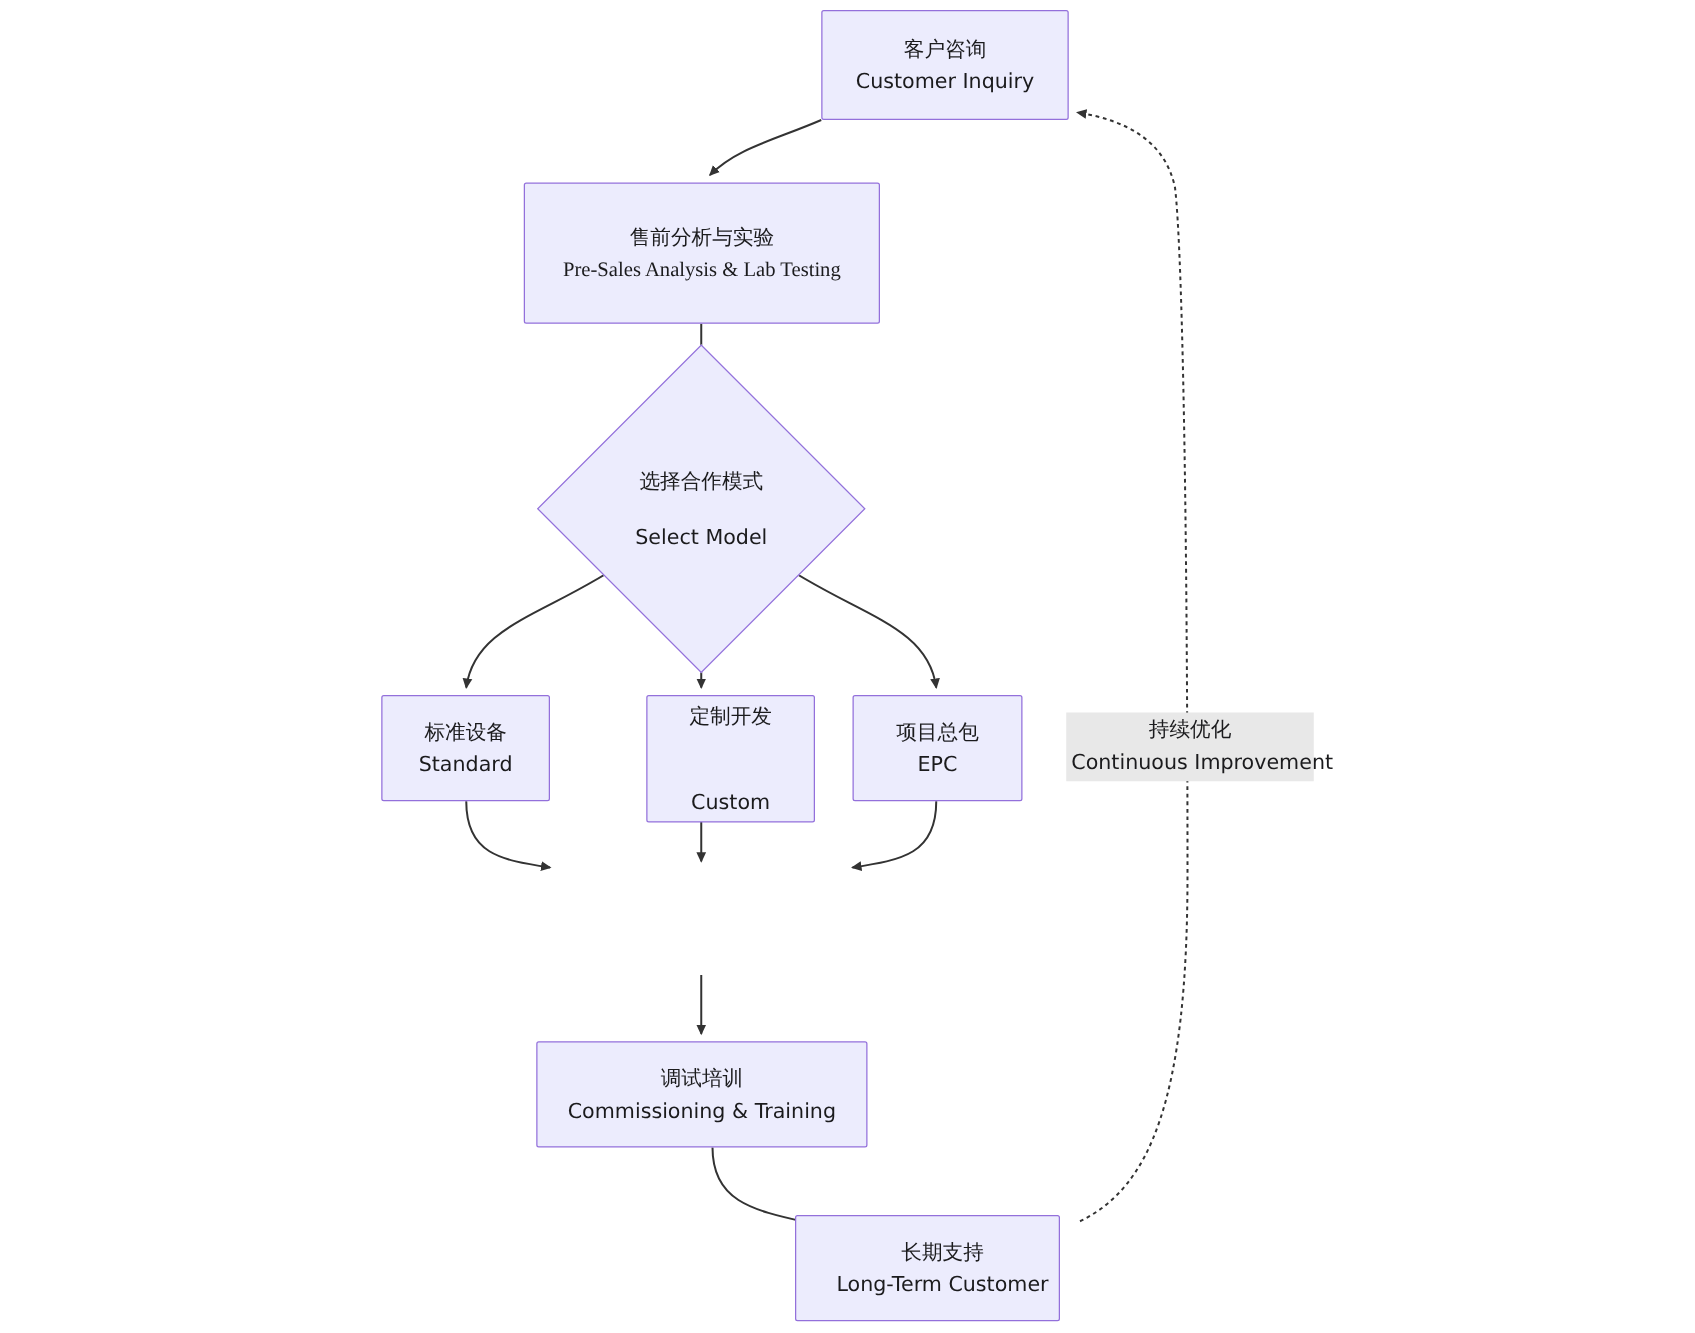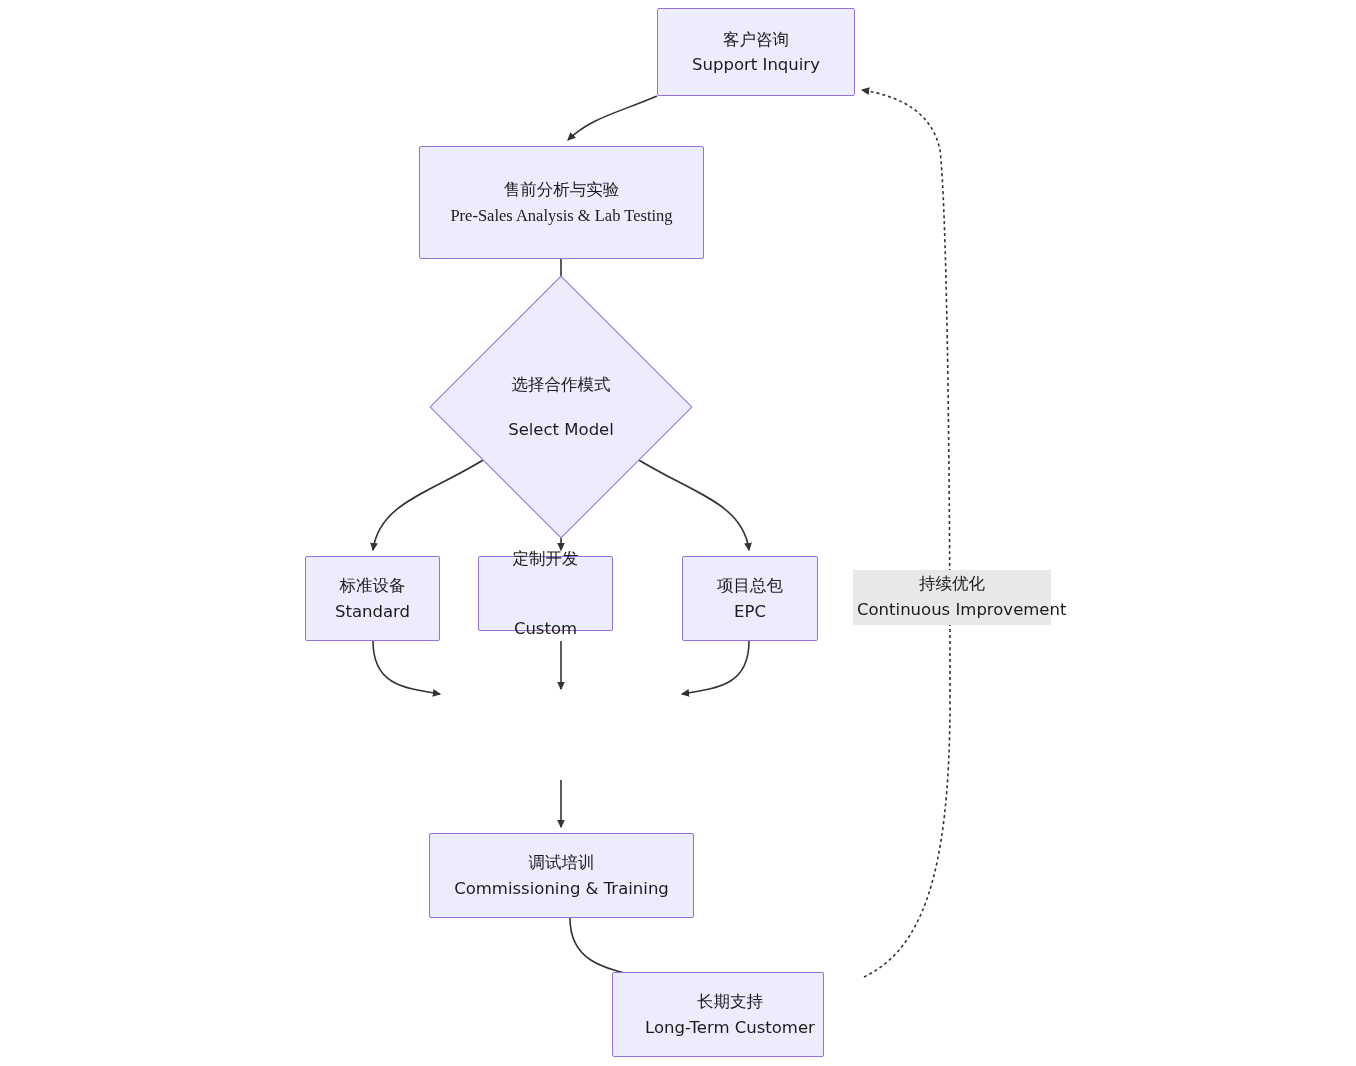--- a/index.html
+++ b/index.html
@@ -130,58 +130,58 @@
 
     <path d="M 561,780 L 561,827" fill="none" stroke="#333333" stroke-width="1.6" marker-end="url(#ah)"></path>
 
     <path d="M 570,918 C 570,960 600,968 646,978" fill="none" stroke="#333333" stroke-width="1.6" marker-end="url(#ah)"></path>
 
     <path d="M 864,977 C 920,950 950,880 950,700 C 950,420 946,200 940,150 C 932,112 900,96 862,90" fill="none" stroke="#333333" stroke-width="1.6" stroke-dasharray="3,3" marker-end="url(#ahd)"></path>
   </svg>
 
   <div class="node" style="left:657px; top:8px; width:198px; height:88px;">
     <span class="zh">客户咨询</span>
-    <span class="en">Support Inquiry</span>
+    <span class="en">Customer Inquiry</span>
   </div>
 
   <div class="node" style="left:419px; top:146px; width:285px; height:113px; padding:0 14px;font-family:Liberation Serif, serif;">
     <span class="zh">售前分析与实验</span>
     <span class="en">Pre-Sales Analysis &amp; Lab Testing</span>
   </div>
 
   <div class="diamond-wrap" style="left:468px; top:314px; width:186px; height:186px;">
     <div class="diamond-shape"></div>
     <div class="diamond-label">
       <span class="zh">选择合作模式</span>
       <span class="en">Select Model</span>
     </div>
   </div>
 
   <div class="node" style="left:305px; top:556px; width:135px; height:85px;">
     <span class="zh">标准设备</span>
     <span class="en">Standard</span>
   </div>
 
-  <div class="node" style="left:478px; top:556px; width:135px; height:75px;gap:44px;">
+  <div class="node" style="left:517px; top:556px; width:135px; height:102px;gap:44px;">
     <span class="zh">定制开发</span>
     <span class="en">Custom</span>
   </div>
 
   <div class="node" style="left:682px; top:556px; width:136px; height:85px;">
     <span class="zh">项目总包</span>
     <span class="en">EPC</span>
   </div>
 
 
   <div class="node" style="left:429px; top:833px; width:265px; height:85px;">
     <span class="zh">调试培训</span>
     <span class="en">Commissioning &amp; Training</span>
   </div>
 
-  <div class="node" style="left:612px; top:972px; width:212px; height:85px;padding-left:24px;">
+  <div class="node" style="left:636px; top:972px; width:212px; height:85px;padding-left:24px;">
     <span class="zh">长期支持</span>
     <span class="en">Long-Term Customer</span>
   </div>
 
   <div class="edge-label" style="left:853px; top:570px; width:198px; height:55px;">
     <span class="zh">持续优化</span>
     <span class="en">Continuous Improvement</span>
   </div>
 
 </div>

